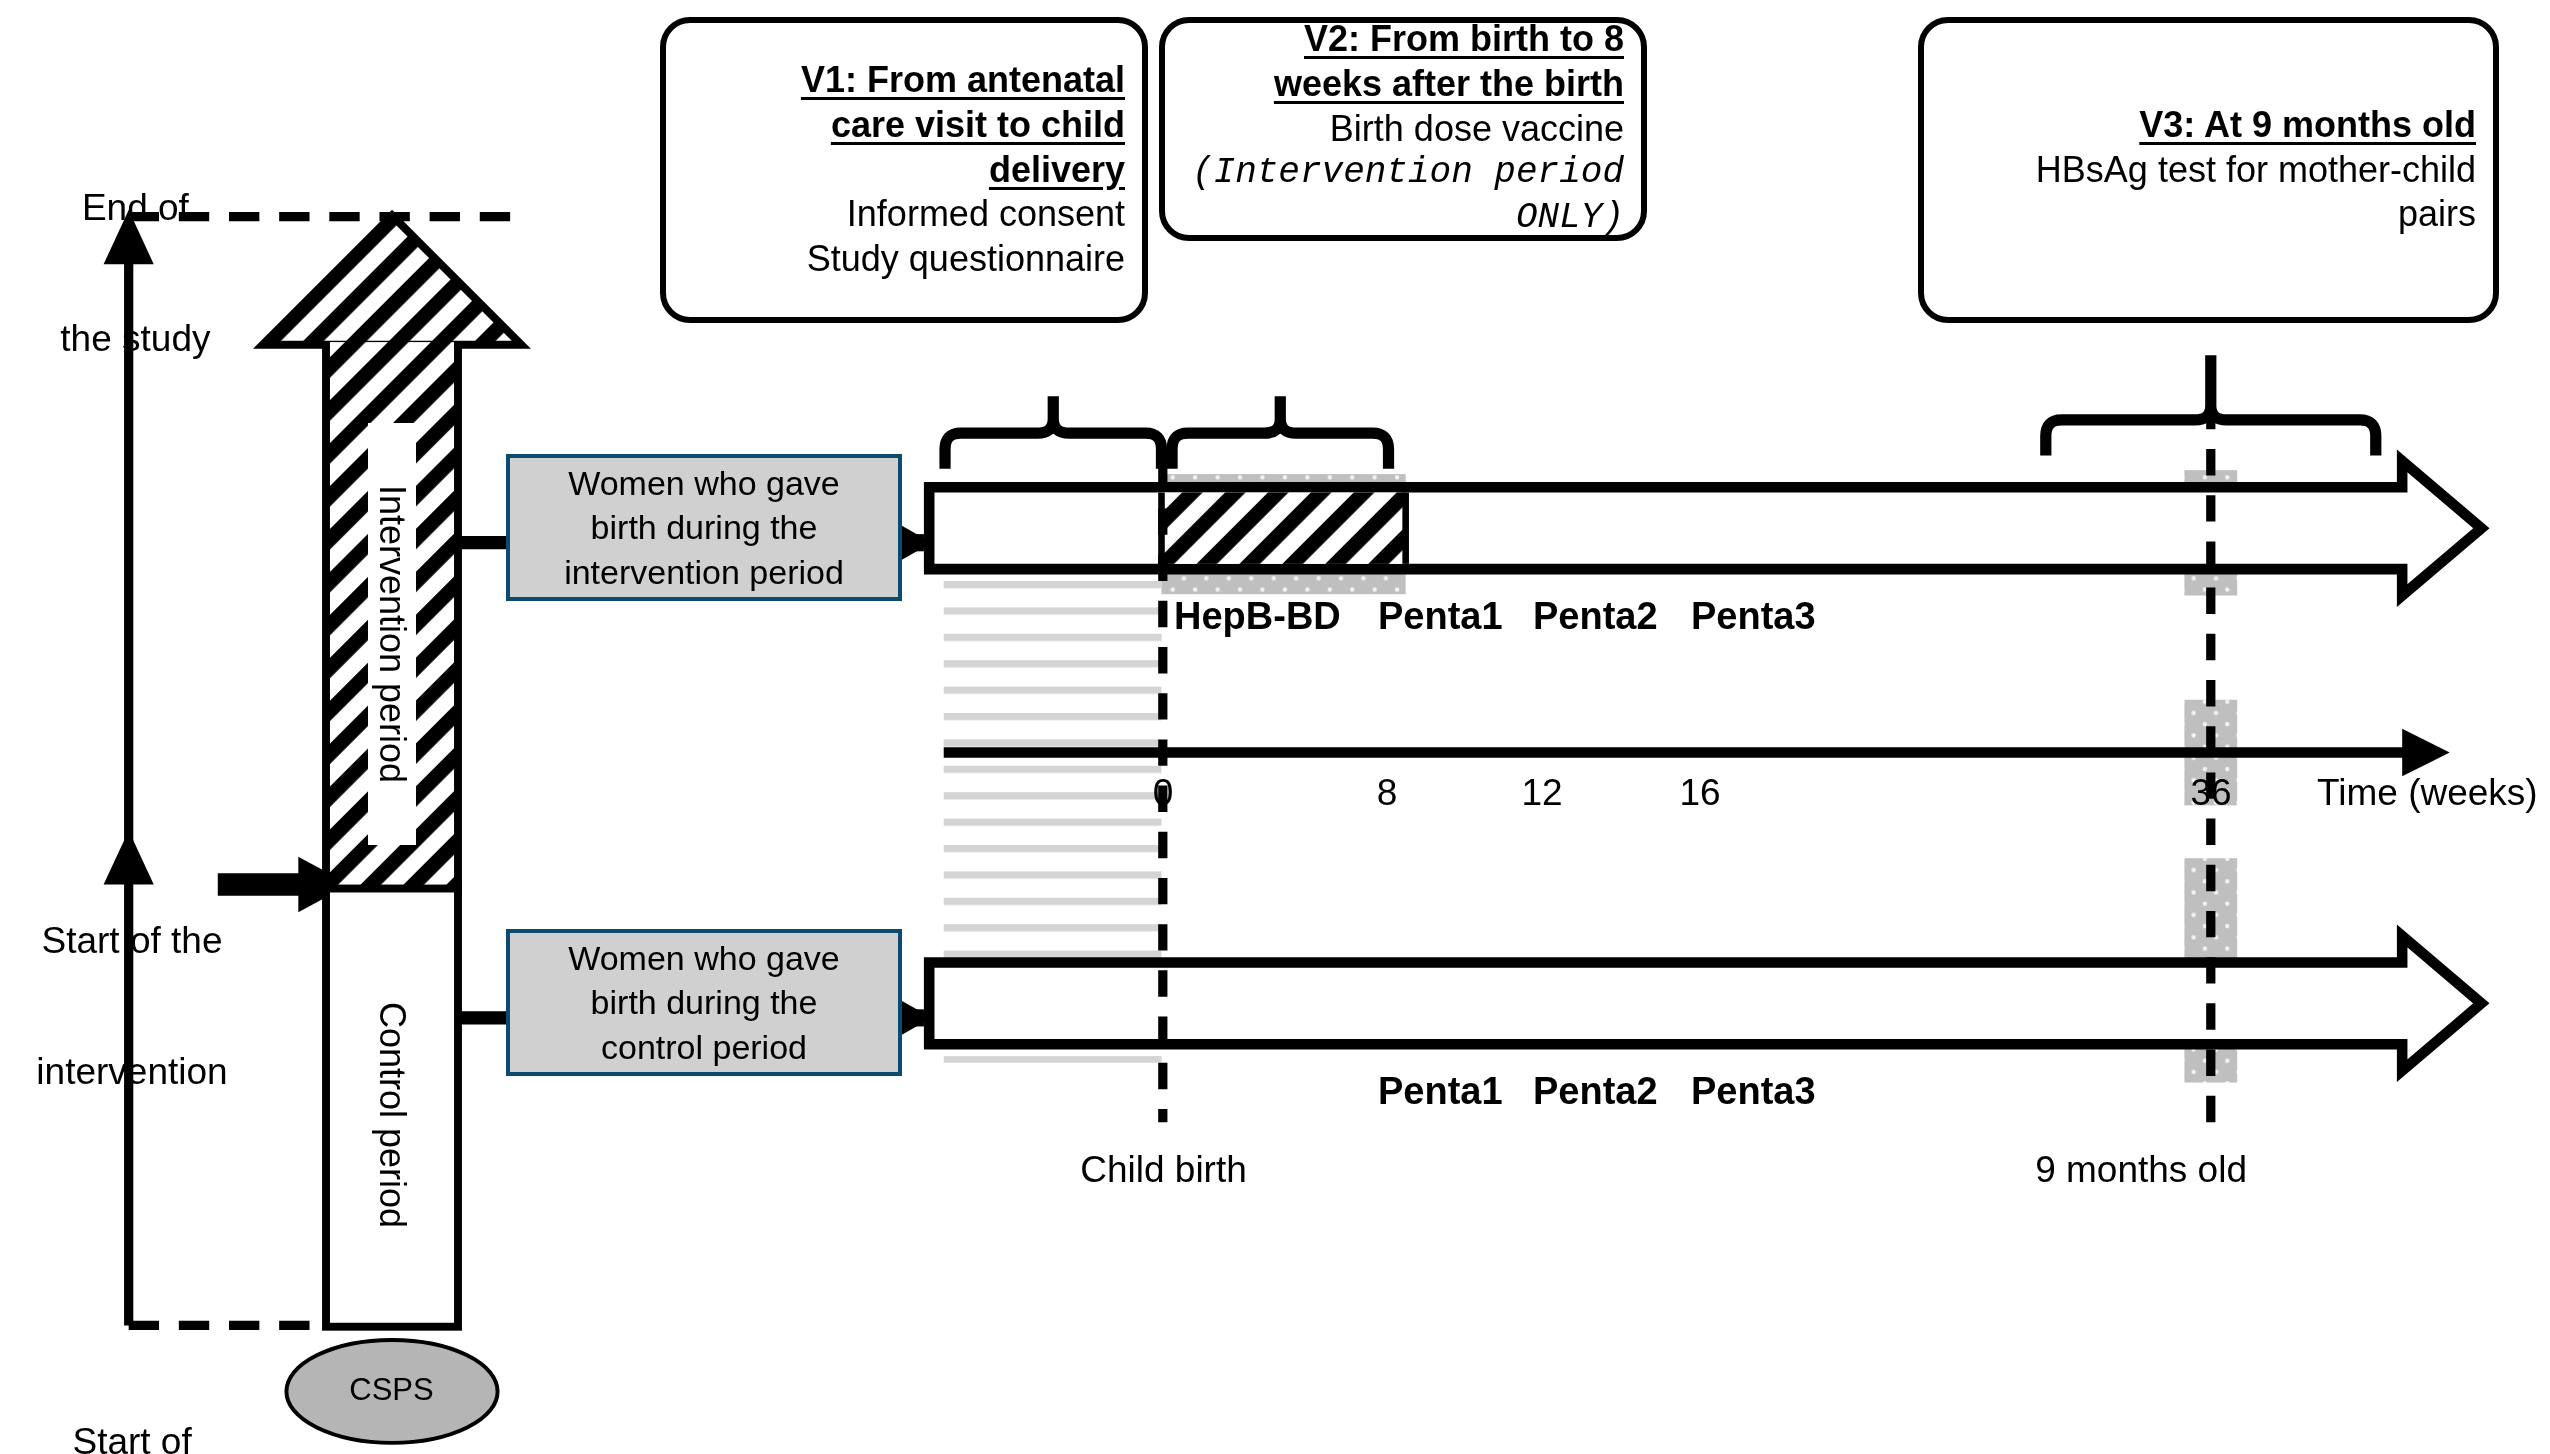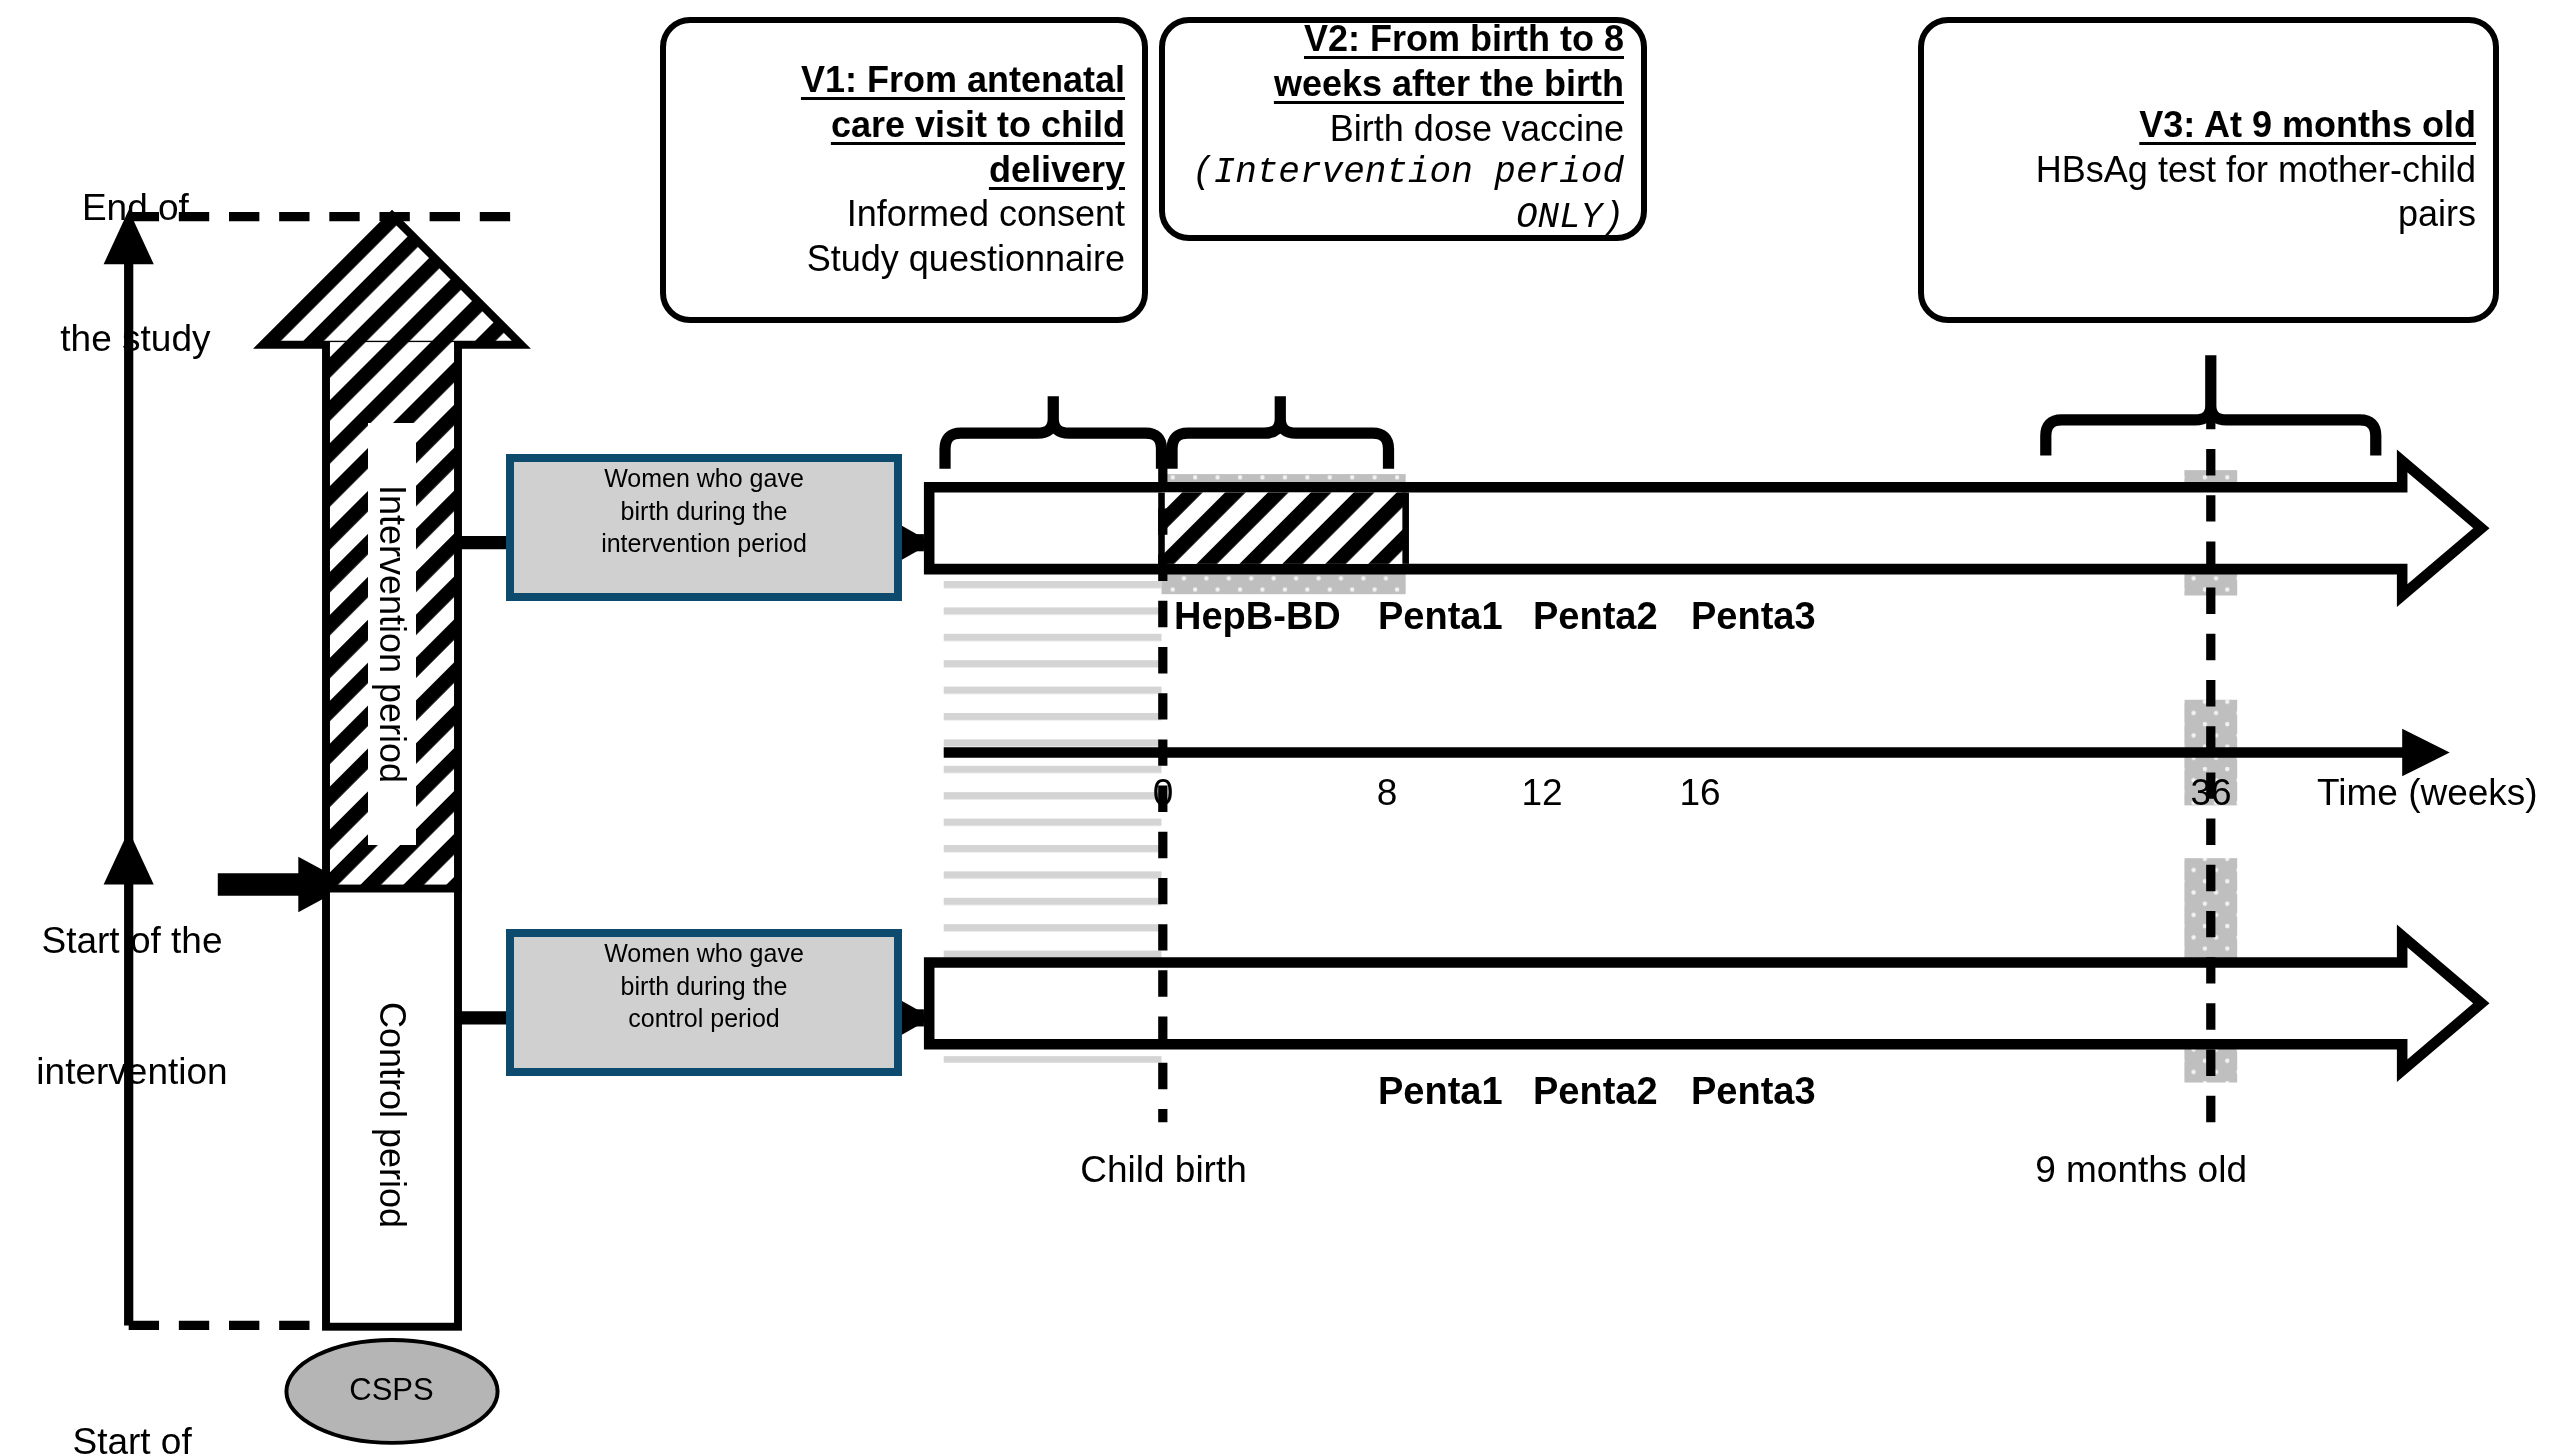--- a/index.html
+++ b/index.html
@@ -21,23 +21,23 @@
     border:6px solid #000;border-radius:30px;background:#fff;
     display:flex;flex-direction:column;align-items:flex-end;justify-content:center;
     text-align:center;font-size:36px;line-height:1.24;padding:6.6px 17px;
   }
   .callout .hd{font-weight:bold;text-decoration:underline;text-underline-offset:4.6px;}
   .callout .it{font-style:italic;font-family:Liberation Mono, monospace;}
 
   
   .graybox{
     position:absolute;box-sizing:border-box;
-    border:8px solid #0c4a6e;background:#d0d0d0;
-    display:flex;justify-content:center;text-align:center;
-    font-size:25px;line-height:1.30;
+    border:4px solid #0c4a6e;background:#d0d0d0;
+    display:flex;align-items:center;justify-content:center;text-align:center;
+    font-size:34px;line-height:1.30;
   }
 
   
   .vlabel{
     position:absolute;background:#fff;color:#000;
     display:flex;align-items:center;justify-content:center;
     font-size:36px;white-space:nowrap;
     transform-origin:center center;
   }
 

